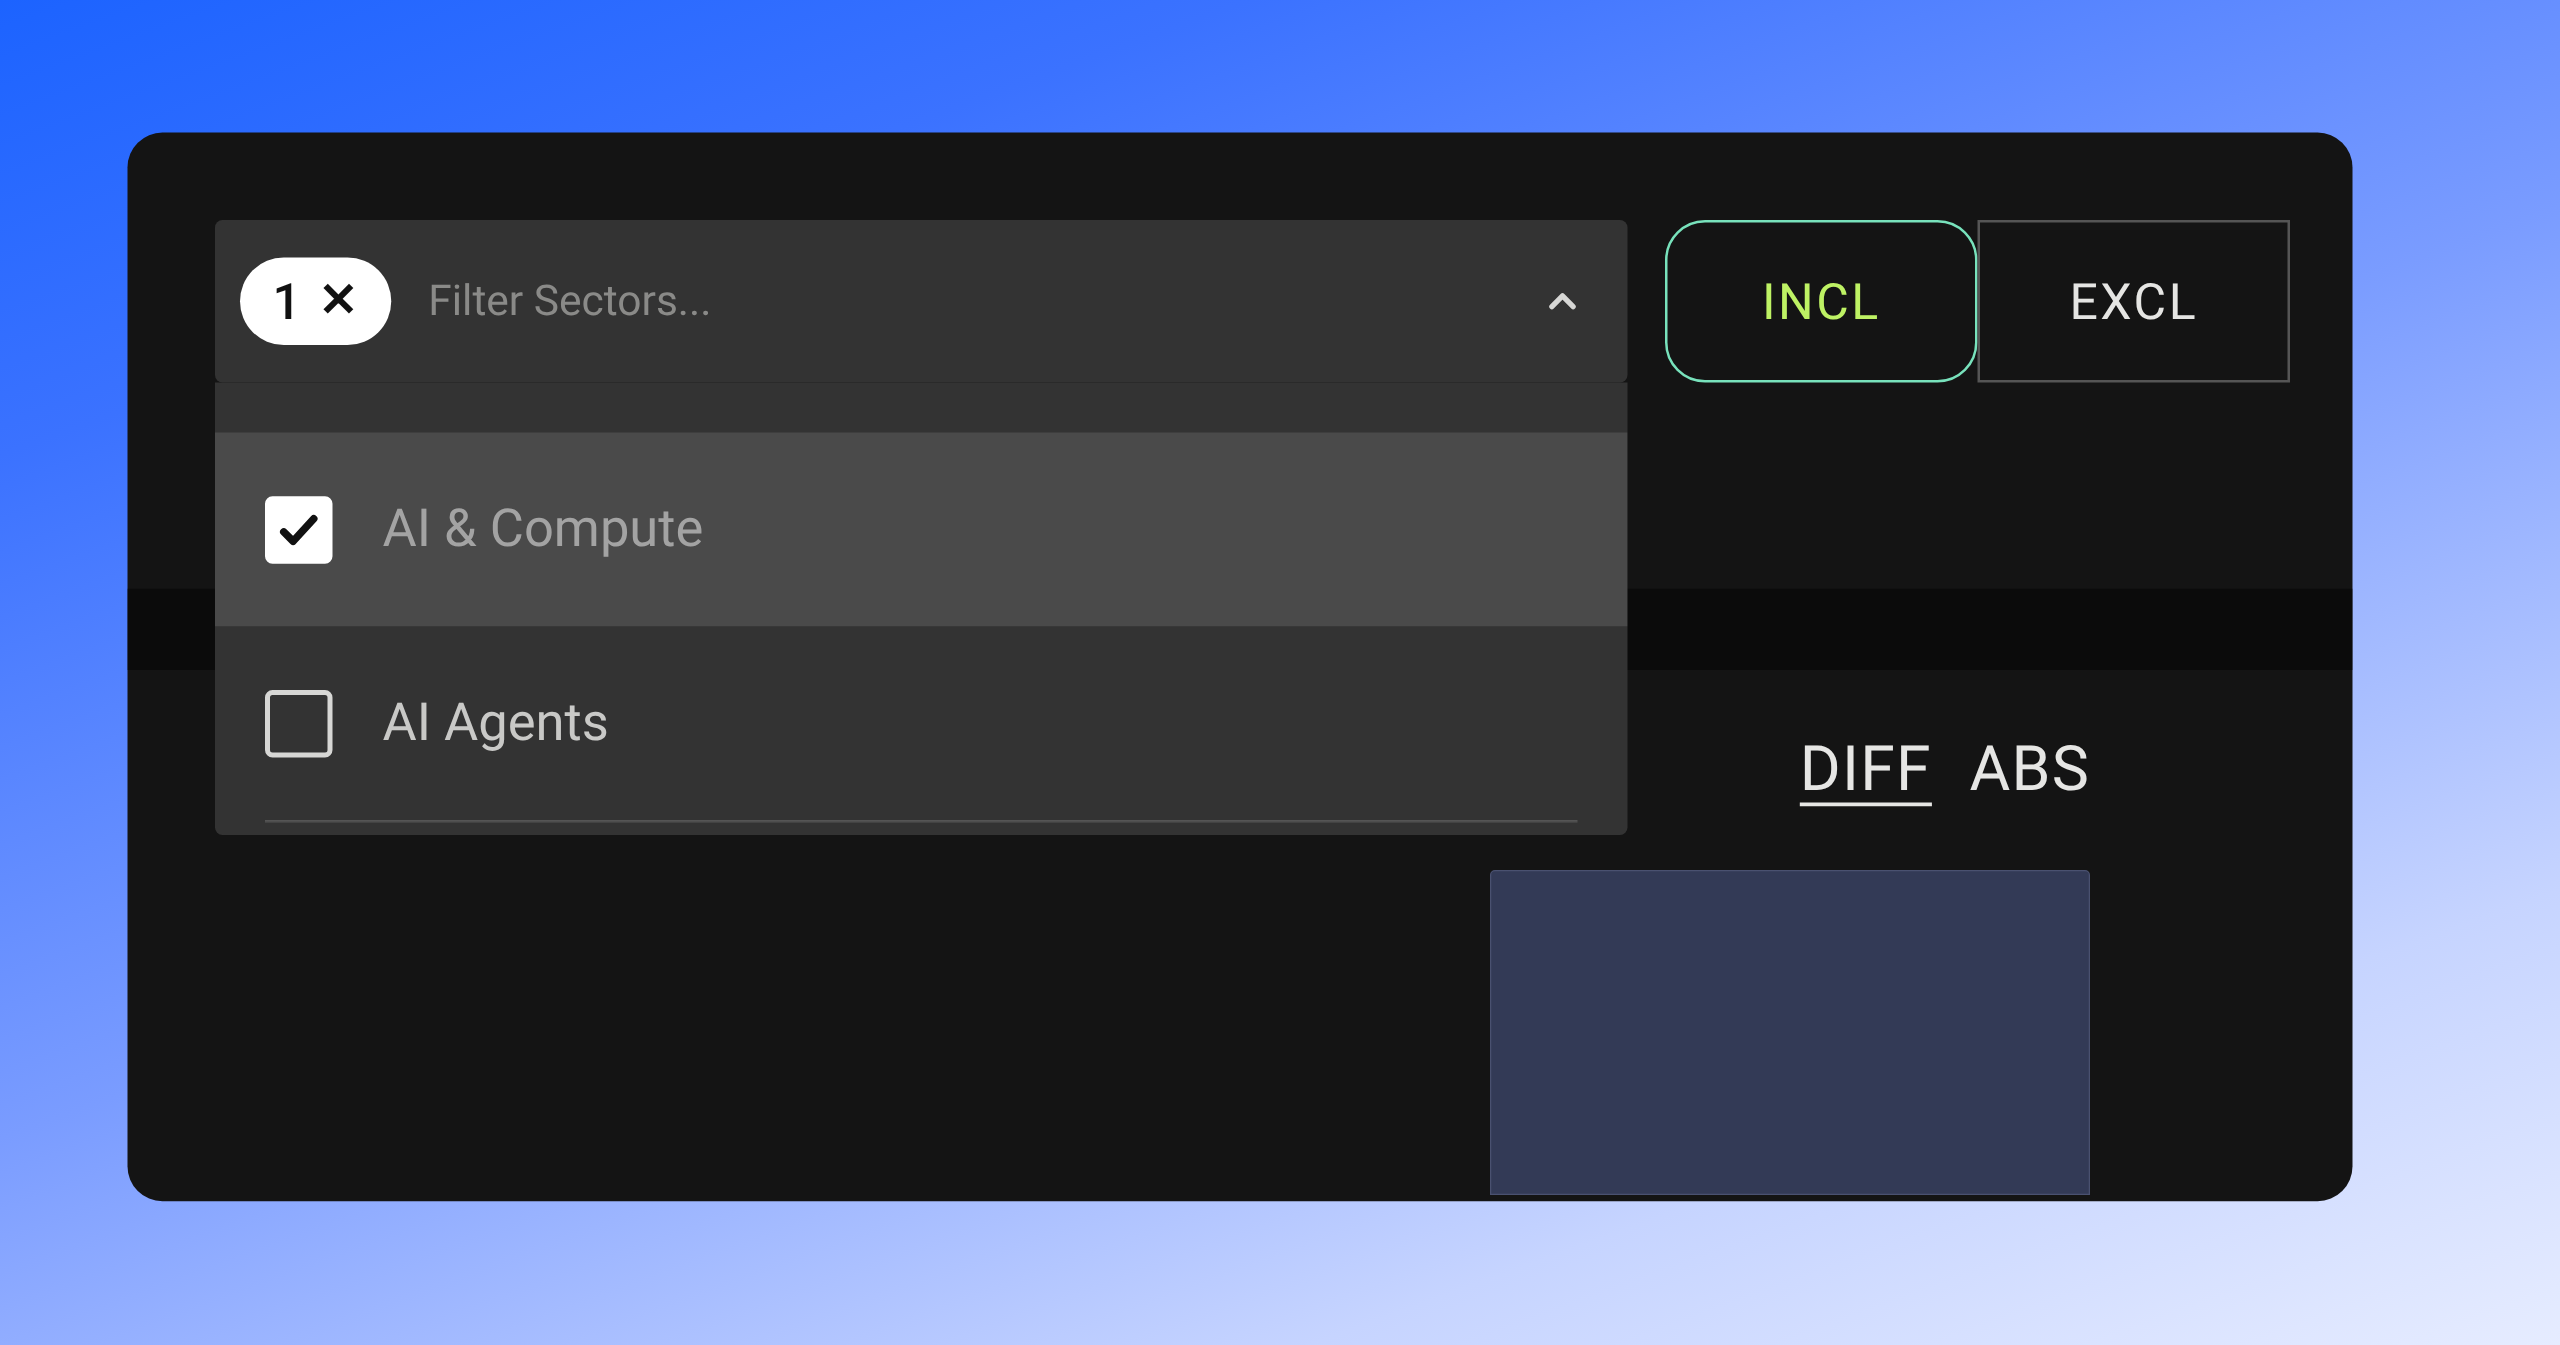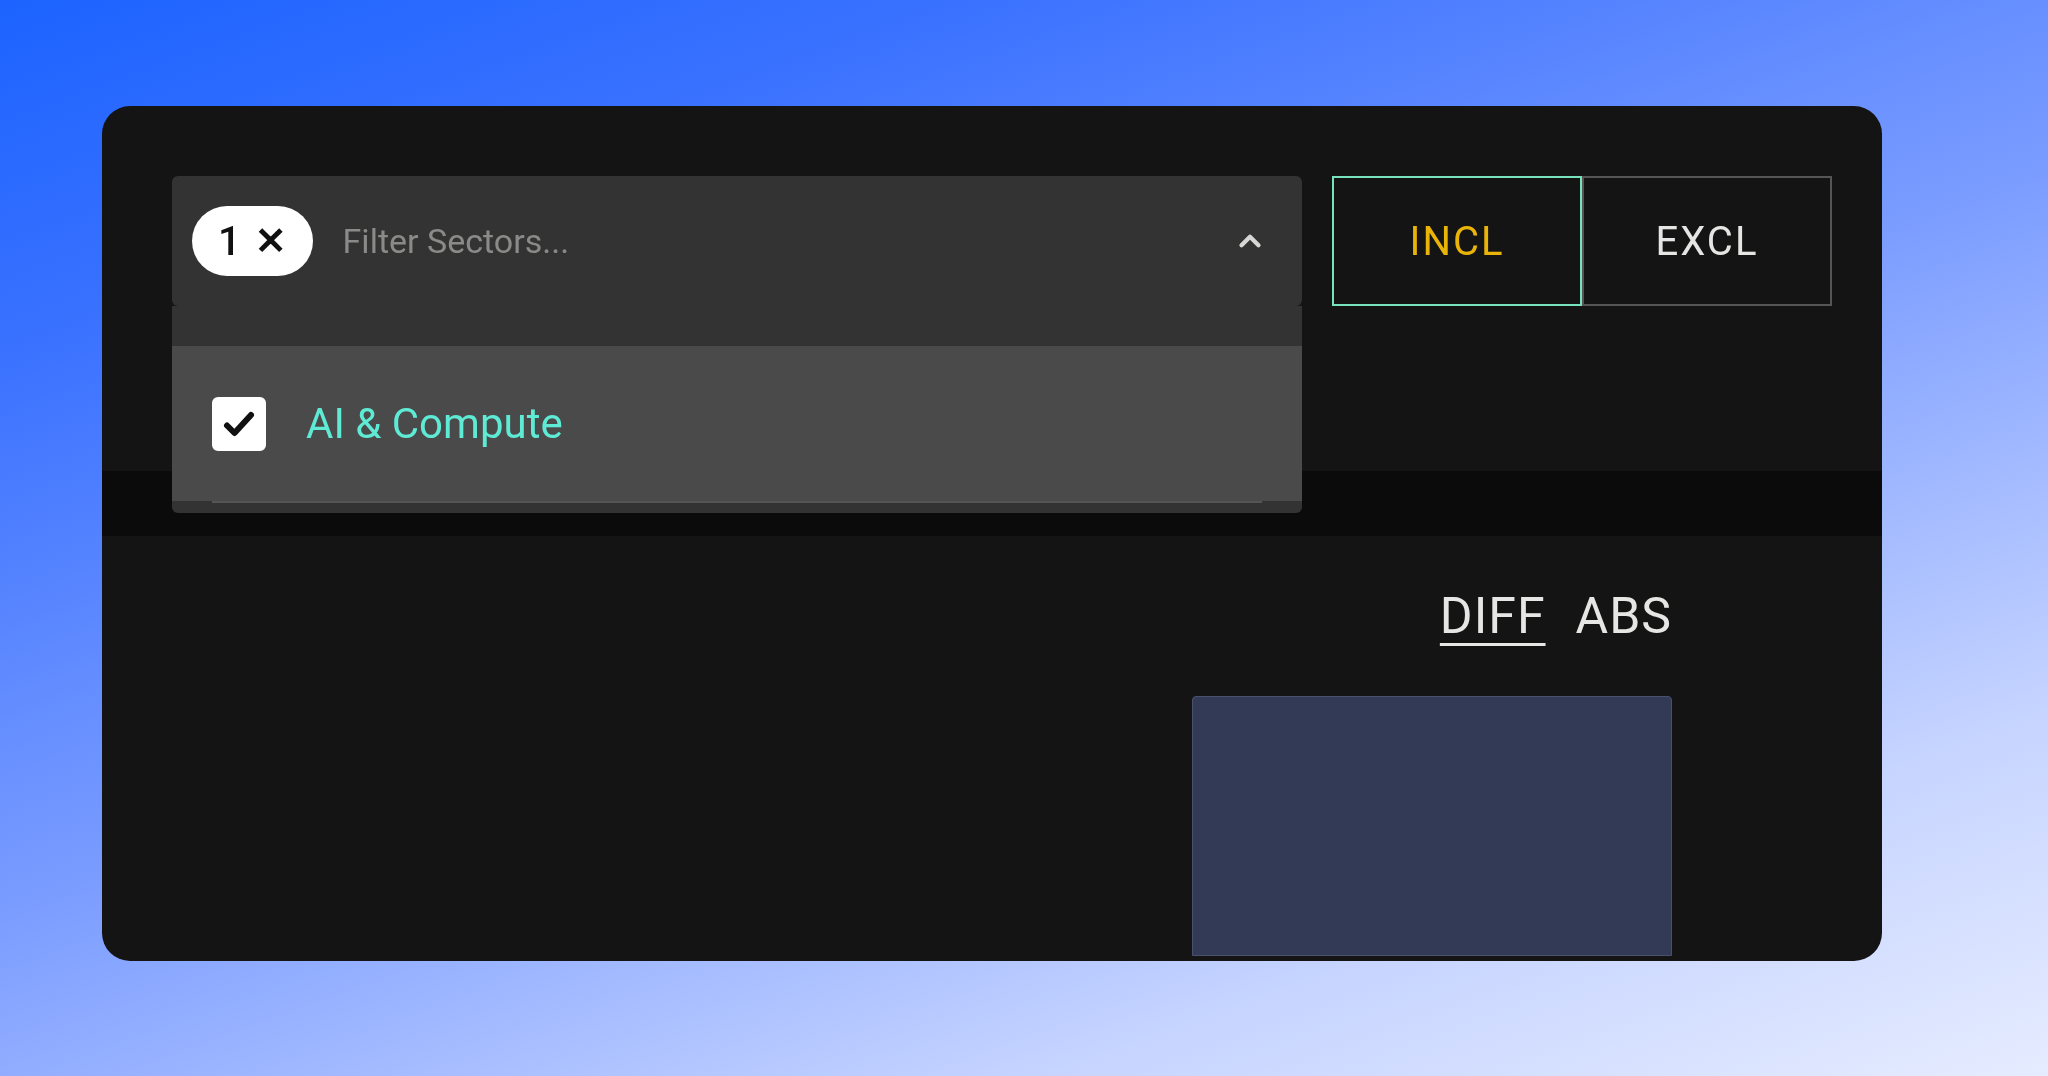--- a/index.html
+++ b/index.html
@@ -88,21 +88,22 @@
     align-items: center;
     justify-content: center;
     font-size: 40px;
     letter-spacing: 2px;
     color: #e5e5e3;
     border: 2px solid #555;
     background: transparent;
   }
   .toggle-btn.active {
     border-color: #78e2bc;
-    color: #eab308;
+    color: #bef264;
+    border-radius: 32px;
   }
   .toggle-btn:first-child { border-right: none; }
   .toggle-btn.active + .toggle-btn { border-left: 2px solid #555; }
   .toggle-btn:first-child.active { border-right: 2px solid #78e2bc; }
 
   
   .lower {
     position: absolute;
     left: 0;
     top: 430px;
@@ -195,21 +196,21 @@
   }
   .checkbox.checked {
     background: #ffffff;
     border-color: #ffffff;
   }
   .checkbox.checked svg { stroke: #111; }
   .dd-label {
     font-size: 42px;
     color: #c9c9c7;
   }
-  .dd-item.selected .dd-label { color: #5eead4; }
+  .dd-item.selected .dd-label { color: #a3a3a3; }
 </style>
 </head>
 <body>
 
 <div class="stage" id="stage" style="transform: scale(1);">
   <div class="panel">
 
     <div class="strip"></div>
 
     <div class="lower">
@@ -243,18 +244,22 @@
 
     <div class="dropdown" id="dropdown">
         <div class="dd-item selected">
           <div class="checkbox checked">
             <svg width="36" height="36" viewBox="0 0 24 24" fill="none" stroke-width="4" stroke-linecap="round" stroke-linejoin="round">
               <polyline points="4 13 9 18 20 6"></polyline>
             </svg>
           </div>
           <span class="dd-label">AI &amp; Compute</span>
         </div>
+        <div class="dd-item">
+          <div class="checkbox"></div>
+          <span class="dd-label">AI Agents</span>
+        </div>
         <div class="dd-sep"></div>
         <div class="dd-sep"></div>
       </div>
 
   </div>
 </div>
 
 </body></html>

